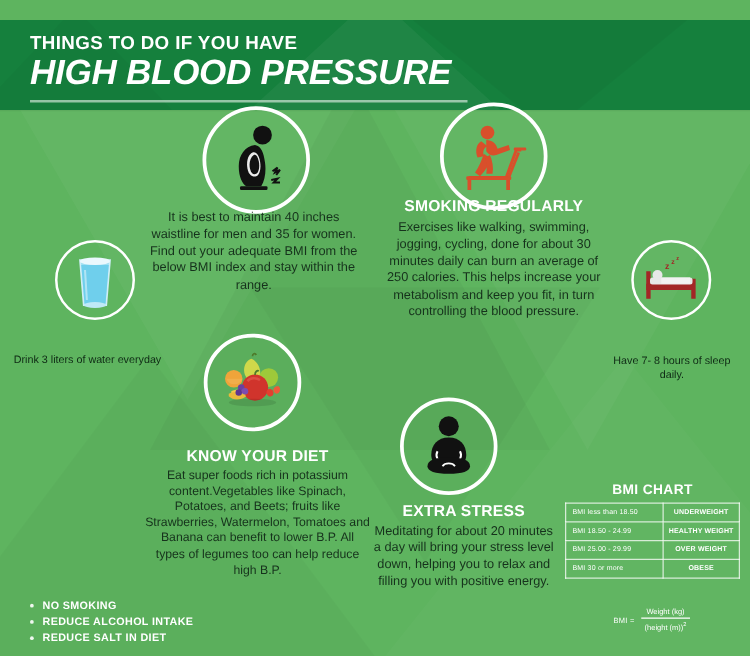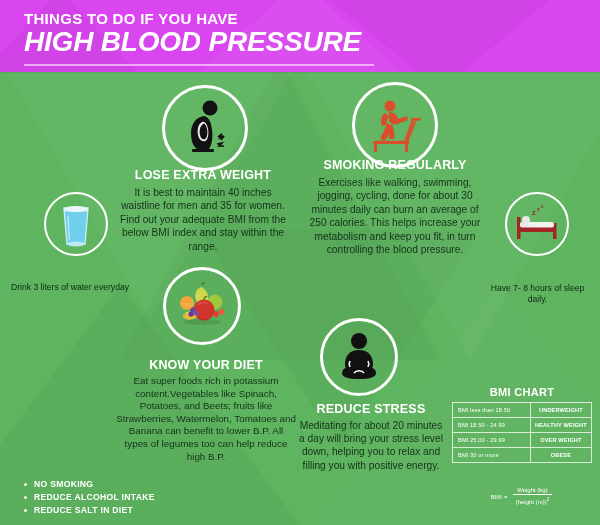--- a/index.html
+++ b/index.html
@@ -16,22 +16,22 @@
   .poly{position:absolute;pointer-events:none;}
   .p1{left:0;top:60px;width:0;height:0;border-left:150px solid transparent;border-right:150px solid transparent;border-top:260px solid rgba(255,255,255,0.035);}
   .p2{left:120px;top:60px;width:0;height:0;border-left:160px solid transparent;border-right:160px solid transparent;border-bottom:300px solid rgba(0,0,0,0.030);}
   .p3{right:-40px;top:60px;width:0;height:0;border-left:170px solid transparent;border-right:170px solid transparent;border-top:300px solid rgba(255,255,255,0.030);}
   .p4{left:-60px;bottom:0;width:0;height:0;border-left:180px solid transparent;border-right:180px solid transparent;border-bottom:240px solid rgba(0,0,0,0.025);}
   .p5{left:300px;bottom:-10px;width:0;height:0;border-left:200px solid transparent;border-right:200px solid transparent;border-bottom:250px solid rgba(255,255,255,0.025);}
   .p6{left:200px;top:230px;width:0;height:0;border-left:140px solid transparent;border-right:140px solid transparent;border-top:220px solid rgba(0,0,0,0.022);}
 
   
   .header{
-    position:absolute;left:0;top:0;width:600px;height:72px;
-    background:#d946ef;
+    position:absolute;left:0;top:16px;width:600px;height:72px;
+    background:#15803d;
     box-shadow:0 1px 0 rgba(0,0,0,0.05);
     overflow:hidden;
   }
   .hdr-poly{position:absolute;pointer-events:none;}
   .hp1{left:180px;top:-20px;width:0;height:0;border-left:120px solid transparent;border-right:120px solid transparent;border-bottom:110px solid rgba(255,255,255,0.045);}
   .hp2{left:330px;top:0;width:0;height:0;border-left:110px solid transparent;border-right:110px solid transparent;border-top:90px solid rgba(0,0,0,0.035);}
   .hp3{left:-30px;top:-10px;width:0;height:0;border-left:90px solid transparent;border-right:90px solid transparent;border-bottom:95px solid rgba(0,0,0,0.03);}
 
   .title-wrap{position:absolute;left:24px;top:10px;}
   .title-small{
@@ -169,21 +169,20 @@
       <circle cx="36" cy="11" r="7.5" fill="#111111"></circle>
       <path d="M30 19 C22 20, 17 27, 17 36 C17 45, 20 50, 23 52 L35 52 C38 47, 39 40, 38 33 C37 25, 35 20, 30 19 Z" fill="#111111"></path>
       <path d="M28 25 C24 27, 23 33, 24 38 C25 43, 28 45, 31 44 C34 43, 35 37, 34 32 C33 27, 31 24, 28 25 Z" fill="#ffffff" opacity="0.92"></path>
       <path d="M29 27 C26 29, 25 34, 26 38 C27 42, 29 43, 31 42 C33 41, 34 36, 33 32 C32 28, 31 26, 29 27 Z" fill="#111111"></path>
       <rect x="18" y="52" width="22" height="3" rx="1" fill="#111111"></rect>
       <path d="M44 40 l4 -3 -2 4 4 -2 -3 4" stroke="#111111" stroke-width="1.6" fill="none"></path>
       <path d="M43 47 l5 -1 -3 3 5 0" stroke="#111111" stroke-width="1.6" fill="none"></path>
     </svg>
   </div>
   <div class="block" id="lose-weight">
-    <div class="blk-title">LOSE EXTRA WEIGHT</div>
     <div class="blk-body">It is best to maintain 40 inches waistline for men and 35 for women. Find out your adequate BMI from the below BMI index and stay within the range.</div>
   </div>
 
   <div class="circle" style="left:352px;top:82px;width:86px;height:86px;">
     <svg width="64" height="58" viewBox="0 0 64 58">
       <circle cx="27" cy="10" r="5.5" fill="#d94f2b"></circle>
       <path d="M22 17 C18 19, 17 25, 19 30 L24 29 C23 25, 24 22, 27 21 Z" fill="#d94f2b"></path>
       <path d="M26 16 C31 16, 34 19, 35 23 L44 20 L45 24 L34 28 C31 29, 28 28, 26 25 Z" fill="#d94f2b"></path>
       <path d="M24 27 C22 33, 20 38, 17 42 L21 45 C25 41, 28 36, 30 31 Z" fill="#d94f2b"></path>
       <path d="M29 28 C31 33, 32 38, 31 43 L26 43 C27 38, 26 33, 25 30 Z" fill="#d94f2b"></path>
@@ -254,21 +253,21 @@
   <div class="circle" style="left:320px;top:318px;width:78px;height:78px;">
     <svg width="58" height="56" viewBox="0 0 58 56">
       <circle cx="29" cy="12" r="8" fill="#111111"></circle>
       <path d="M29 21 C20 21, 15 27, 15 35 C15 39, 17 42, 20 43 L38 43 C41 42, 43 39, 43 35 C43 27, 38 21, 29 21 Z" fill="#111111"></path>
       <path d="M20 32 C18 36, 20 40, 24 40 L34 40 C38 40, 40 36, 38 32" fill="none" stroke="#ffffff" stroke-width="1.6"></path>
       <path d="M12 44 C12 39, 18 37, 29 37 C40 37, 46 39, 46 44 C46 48, 40 50, 29 50 C18 50, 12 48, 12 44 Z" fill="#111111"></path>
       <path d="M24 44 C26 41, 32 41, 34 44" fill="none" stroke="#ffffff" stroke-width="1.4"></path>
     </svg>
   </div>
   <div class="block" id="stress">
-    <div class="blk-title">REDUCE STRESS</div>
+    <div class="blk-title">EXTRA STRESS</div>
     <div class="blk-body">Meditating for about 20 minutes a day will bring your stress level down, helping you to relax and filling you with positive energy.</div>
   </div>
 
   <div class="bullets">
     <div class="bullet">
       <span class="dot"></span>
       <span>NO SMOKING</span>
     </div>
     <div class="bullet">
       <span class="dot"></span>

